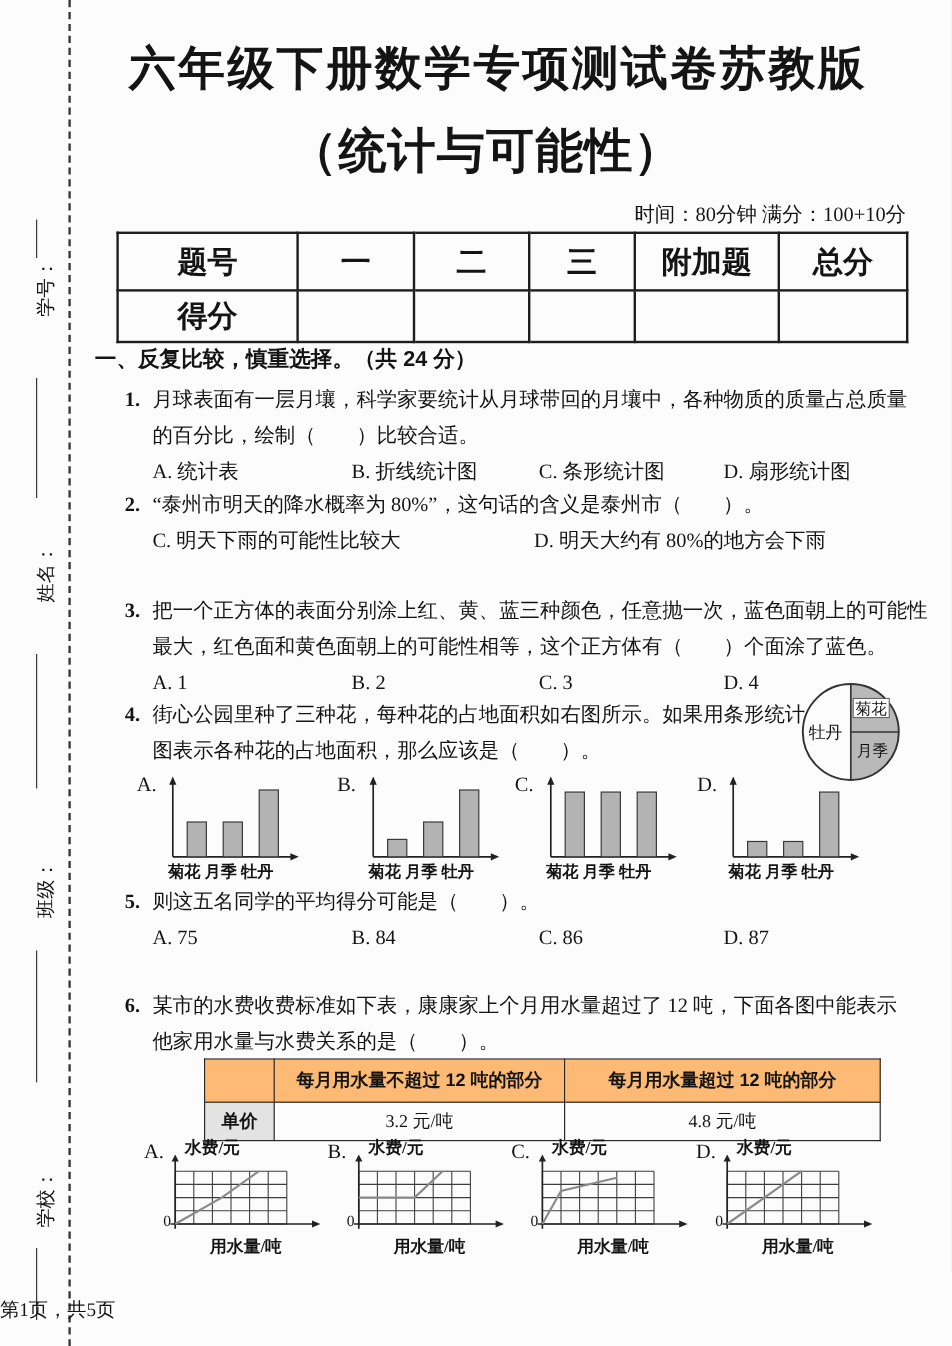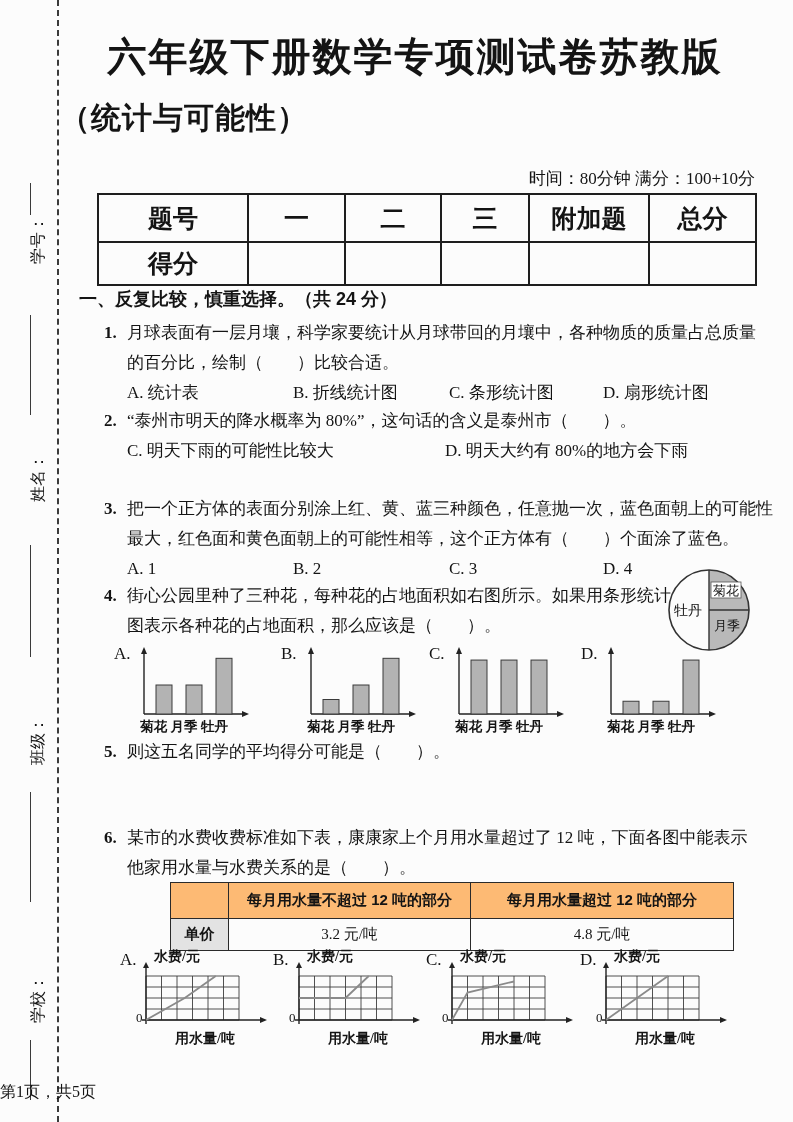--- a/index.html
+++ b/index.html
@@ -8,22 +8,22 @@
   .abs{position:absolute;}
   
   .mdash{position:absolute;left:57px;top:0;height:1122px;width:0;
          border-left:2px dashed #3a3a3a;}
   .mline{position:absolute;left:30px;width:0;border-left:1.6px solid #3a3a3a;}
   .mlabel{position:absolute;left:4px;width:68px;height:20px;text-align:center;
           font-size:16px;transform:rotate(-90deg);transform-origin:center;white-space:nowrap;}
   
   .title{position:absolute;top:30px;left:60px;width:710px;text-align:center;
          font-size:39px;font-weight:700;letter-spacing:2px;}
-  .subtitle{position:absolute;top:98px;left:60px;width:710px;text-align:left;
-            font-size:30px;font-weight:700;letter-spacing:1px;}
+  .subtitle{position:absolute;top:98px;left:50px;width:710px;text-align:center;
+            font-size:40px;font-weight:700;letter-spacing:1px;}
   .meta{position:absolute;top:167px;right:38px;font-size:17px;text-align:right;}
   
   .scoretable{position:absolute;left:97px;top:193px;border-collapse:collapse;table-layout:fixed;}
   .scoretable td{border:2px solid #1e1e1e;text-align:center;vertical-align:middle;
                  font-size:25px;font-weight:600;padding:0;}
   .scoretable tr:nth-child(1) td{height:46px;}
   .scoretable tr:nth-child(2) td{height:41px;}
   
   .sechead{position:absolute;left:79px;top:287px;font-family:"Liberation Sans",sans-serif;
            font-weight:700;font-size:18px;}
@@ -211,20 +211,26 @@
           <rect x="86" y="14.059999999999995" width="16" height="53.940000000000005" fill="#b3b3b3" stroke="#3a3a3a" stroke-width="1"></rect>
         </svg>
         <div style="position:absolute;left:14px;top:74px;width:112px;text-align:center;font-size:13.5px;font-weight:600;white-space:nowrap;">菊花 月季 牡丹</div>
       </div>
     </div>
 
   <div class="q" style="top:737px;">
     <span class="qnum">5.</span>
     <div class="qtext">
       <div class="qline">则这五名同学的平均得分可能是（　　）。</div>
+      <div class="optrow opt4">
+        <span>A. 75</span>
+        <span>B. 84</span>
+        <span>C. 86</span>
+        <span>D. 87</span>
+      </div>
     </div>
   </div>
 
   <div class="q" style="top:823px;">
     <span class="qnum">6.</span>
     <div class="qtext">
       <div class="qline">某市的水费收费标准如下表，康康家上个月用水量超过了 12 吨，下面各图中能表示</div>
       <div class="qline">他家用水量与水费关系的是（　　）。</div>
     </div>
   </div>

